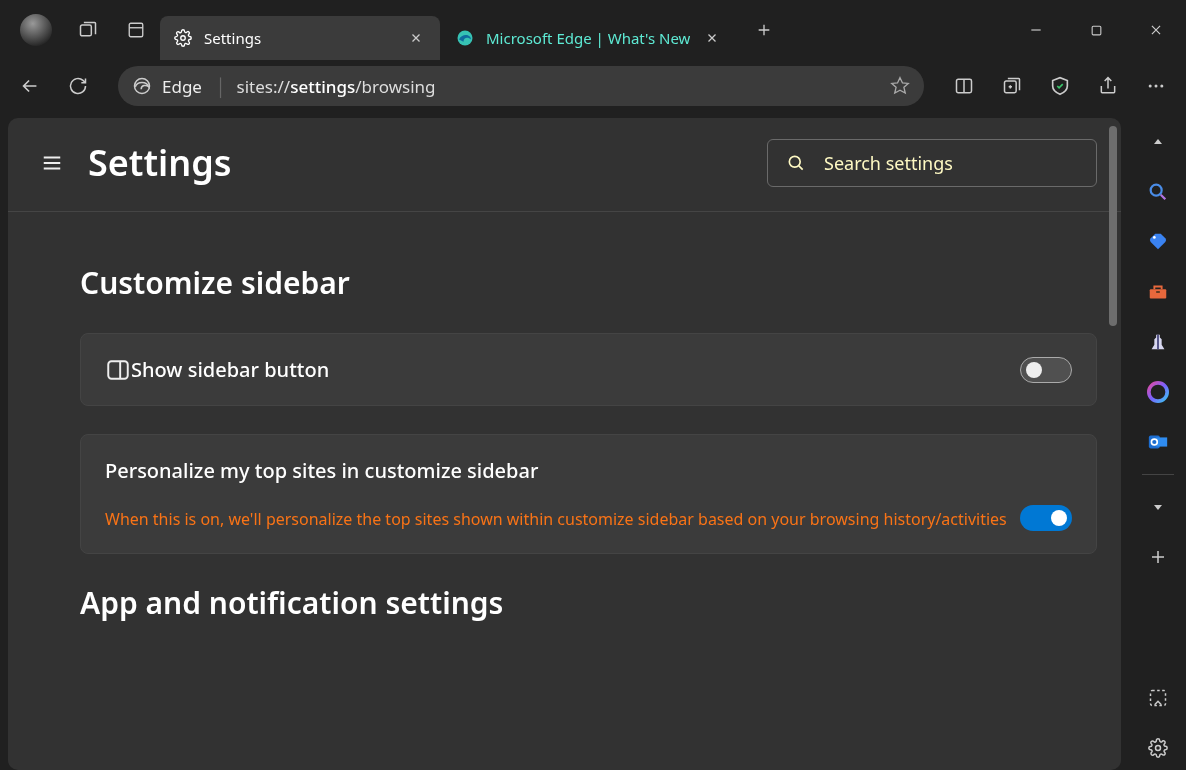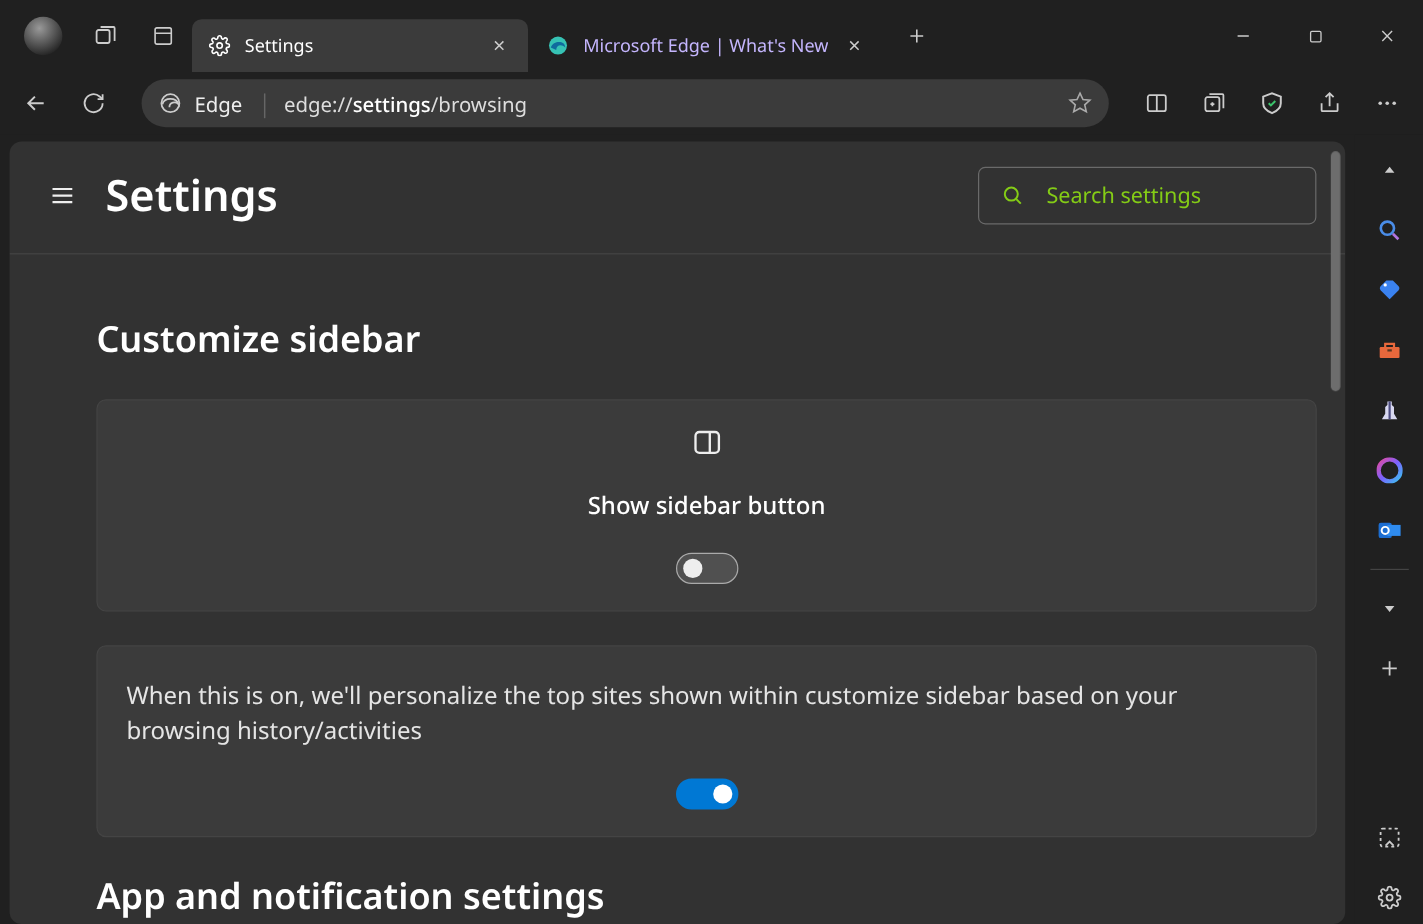--- a/index.html
+++ b/index.html
@@ -34,21 +34,21 @@
     margin: 0 4px;
   }
   .tab {
     height: 44px;
     display: flex; align-items: center;
     padding: 0 14px;
     gap: 12px;
     border-radius: 8px 8px 0 0;
     margin-top: 16px;
     margin-right: 2px;
-    color: #c4b5fd;
+    color: #5eead4;
     font-size: 15px;
     min-width: 280px;
   }
   .tab.active { background: #3b3b3b; color: #fff; }
   .tab .tab-label { flex: 1; white-space: nowrap; overflow: hidden; text-overflow: ellipsis; }
   .tab .tab-close { width: 20px; height: 20px; display:flex;align-items:center;justify-content:center; color:#ccc;}
   .win-controls { margin-left: auto; display: flex; }
   .win-btn { width: 60px; height: 50px; display:flex;align-items:center;justify-content:center; color:#ccc;}
   
   .toolbar {
@@ -106,28 +106,28 @@
   .hamburger {
     width:32px;height:32px;display:flex;align-items:center;justify-content:center;color:#eee;
   }
   .settings-title {
     font-size: 36px;
     font-weight: 600;
     color:#fff;
   }
   .settings-search {
     margin-left:auto;
-    width: 282px;
+    width: 330px;
     height: 48px;
     border:1px solid #6a6a6a;
     border-radius:6px;
     display:flex;align-items:center;
     padding:0 18px;
     gap:18px;
-    color:#84cc16;
+    color:#fef9c3;
     font-size:18px;
     background:transparent;
   }
   .settings-body {
     padding: 50px 24px 20px 72px;
     overflow-y:auto;
     flex:1;
   }
   .section-title {
     font-size: 30px;
@@ -136,30 +136,28 @@
   }
   .setting-panel {
     background:#3b3b3b;
     border-radius:8px;
     border:1px solid #444;
     margin-bottom: 28px;
   }
   .setting-row {
     padding: 22px 24px;
     display:flex;
-    align-items:center;
-    gap: 26px;
+    align-items:flex-end;
     border-top:1px solid #4a4a4a;
-    flex-direction:column;
   }
   .setting-row:first-child { border-top:none; }
   .setting-row .row-icon { color:#eee; flex-shrink:0;}
   .setting-row .row-text { flex:1; }
   .setting-row .row-label { font-size:20px; font-weight:500; }
-  .setting-row .row-desc { font-size:20px; color:#e5e5e5; margin-top:4px; line-height:1.45;}
+  .setting-row .row-desc { font-size:16px; color:#f97316; margin-top:24px; line-height:1.45;}
   .toggle {
     width: 52px; height: 26px;
     border-radius: 13px;
     position:relative;
     flex-shrink:0;
   }
   .toggle.off { border:1px solid #aaa; background:#505050;}
   .toggle.off::after {
     content:""; position:absolute; width:16px; height:16px; background:#eee; border-radius:50%;
     top:4px; left:5px;
@@ -285,21 +283,21 @@
   <div class="addressbar">
     <span>
       <svg width="20" height="20" viewBox="0 0 24 24" fill="none" stroke="currentColor" stroke-width="1.8">
           <circle cx="12" cy="12" r="9"></circle>
           <path d="M4 13c2-7 14-7 16 0-3-3-9-2-9 3"></path>
         </svg>
     </span>
     <span class="edge-label">Edge</span>
     <span class="divider">│</span>
     <span class="url-path">
-      <span>edge://</span><b>settings</b><span>/browsing</span>
+      <span>sites://</span><b>settings</b><span>/browsing</span>
     </span>
     <span class="fav">
       <svg width="20" height="20" viewBox="0 0 24 24" fill="none" stroke="currentColor" stroke-width="1.6">
           <path d="M12 2l3 6.3 6.9.6-5.2 4.7 1.6 6.8L12 17l-6.3 3.4 1.6-6.8L2.1 8.9 9 8.3z"></path>
         </svg>
     </span>
   </div>
 
   <div class="tool-btn">
     <svg width="20" height="20" viewBox="0 0 24 24" fill="none" stroke="currentColor" stroke-width="1.8">
@@ -371,20 +369,21 @@
           <div class="row-text">
             <div class="row-label">Show sidebar button</div>
           </div>
           <div class="toggle off"></div>
         </div>
       </div>
 
       <div class="setting-panel">
         <div class="setting-row">
           <div class="row-text">
+            <div class="row-label">Personalize my top sites in customize sidebar</div>
             <div class="row-desc">When this is on, we'll personalize the top sites shown within customize sidebar based on your browsing history/activities</div>
           </div>
           <div class="toggle on"></div>
         </div>
       </div>
 
       <div class="section-title" style="">App and notification settings</div>
     </div>
   </div>
 

